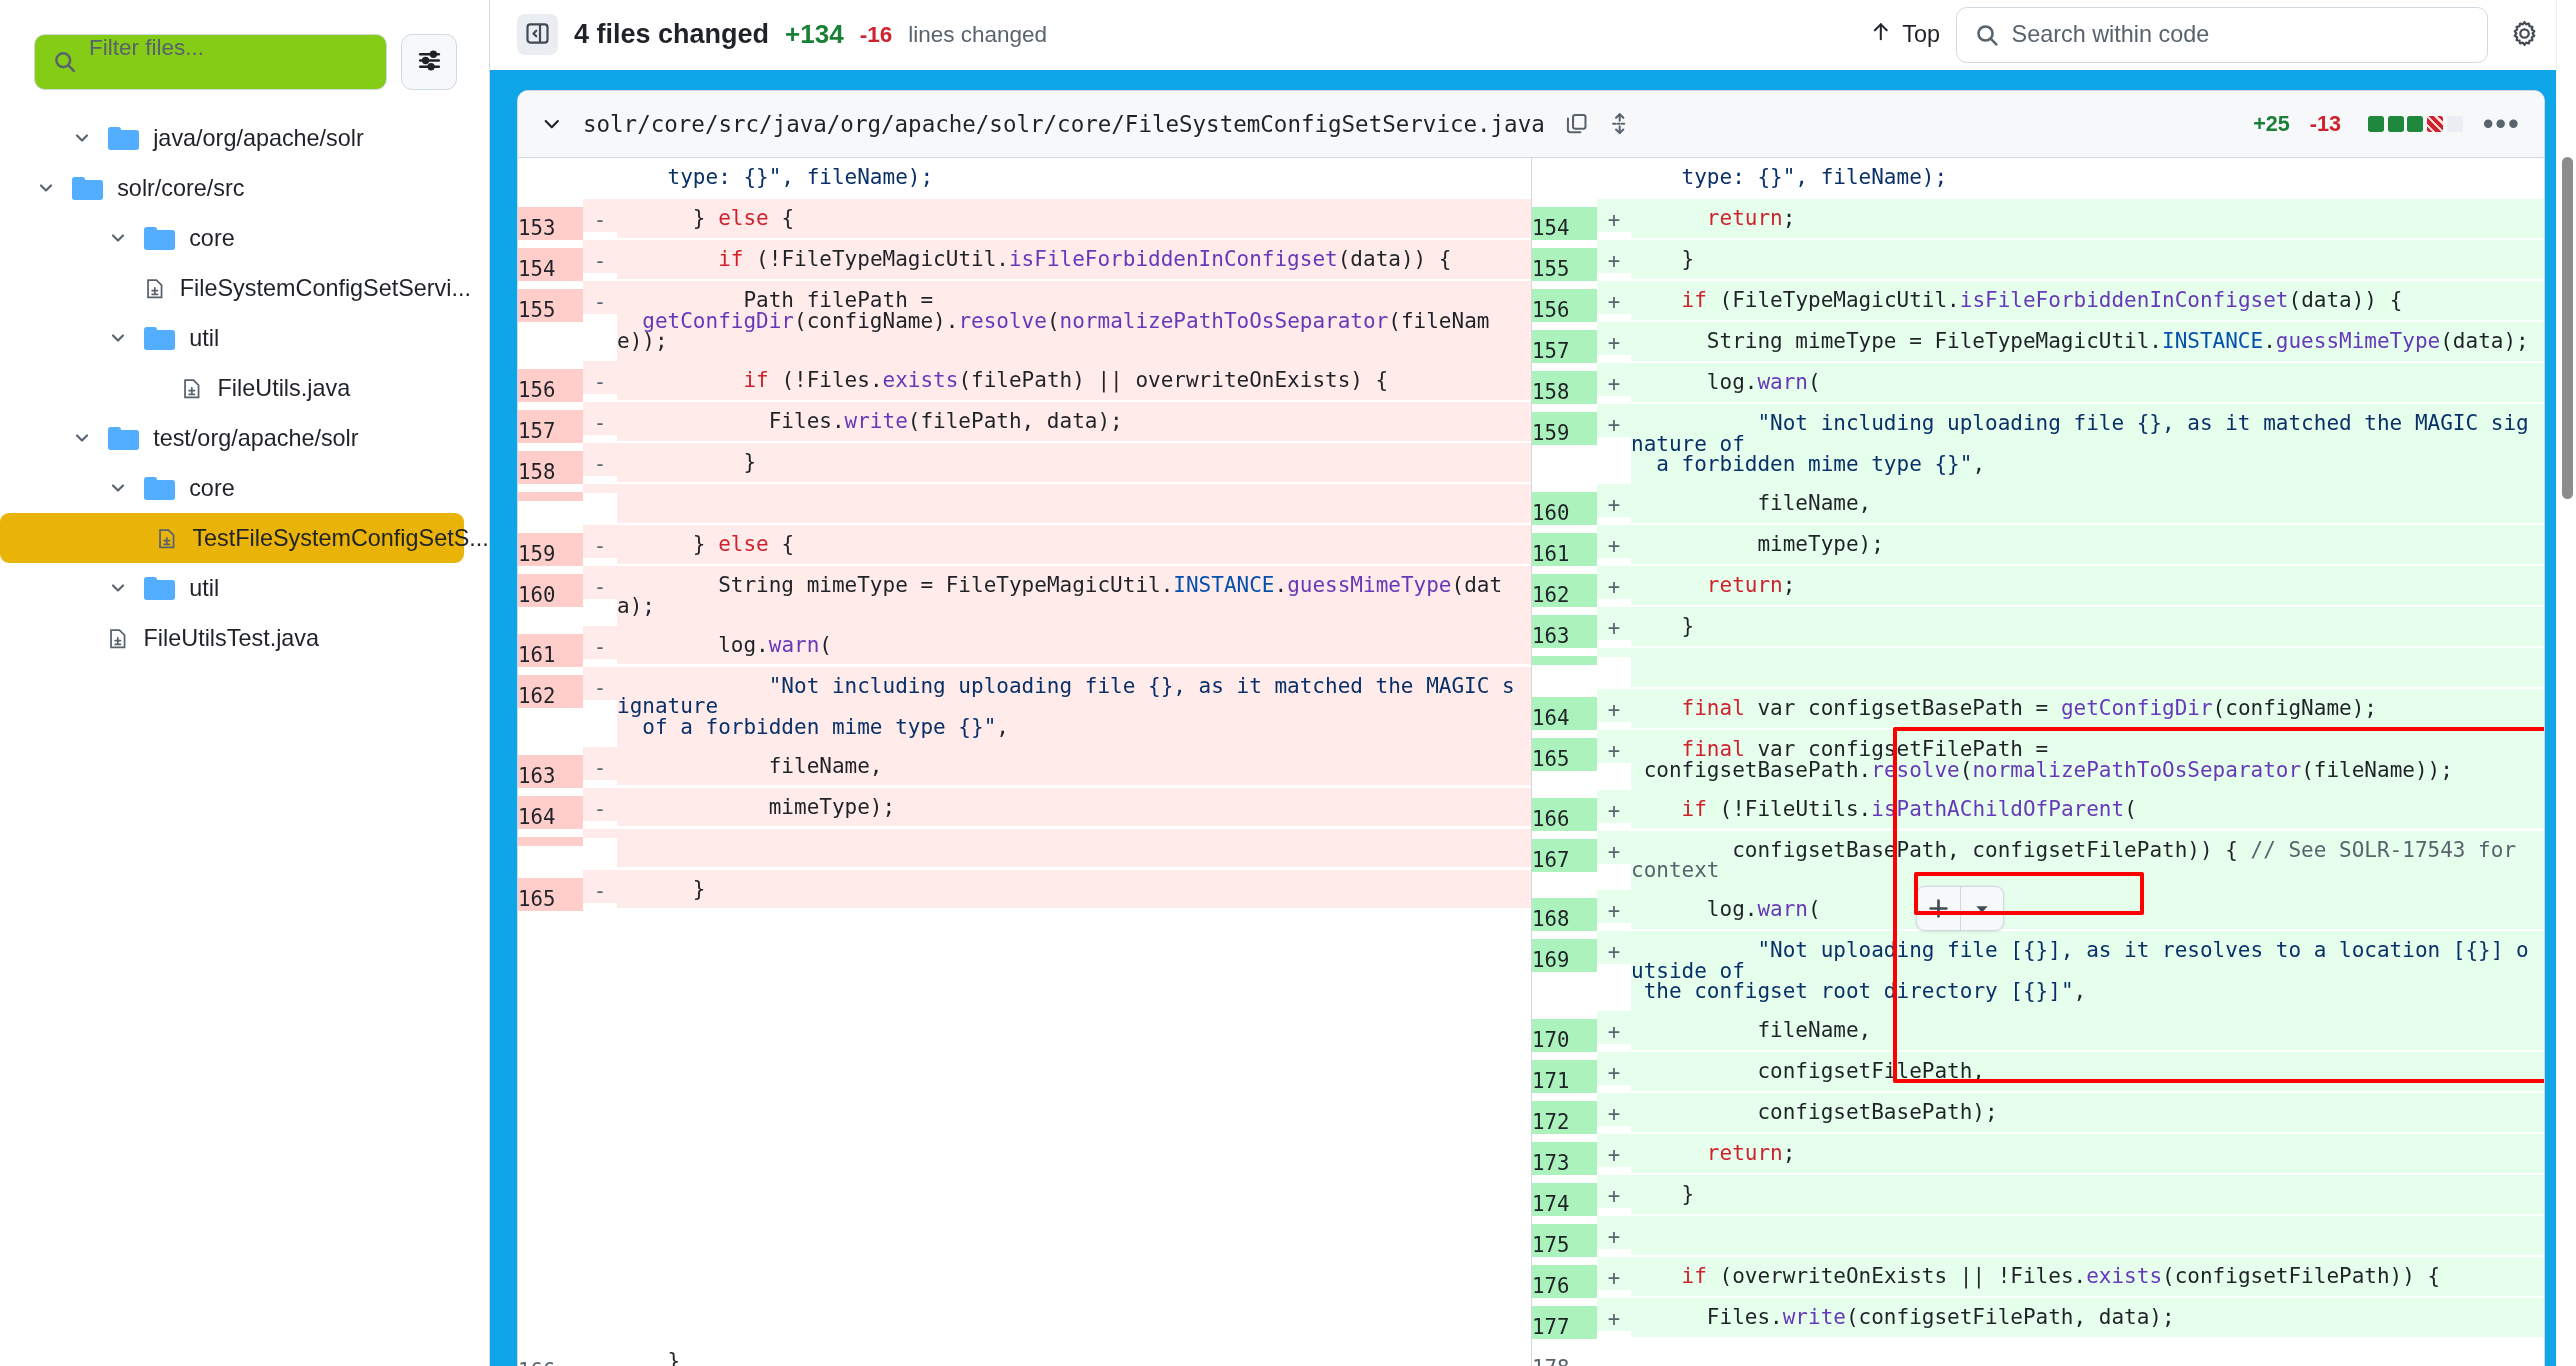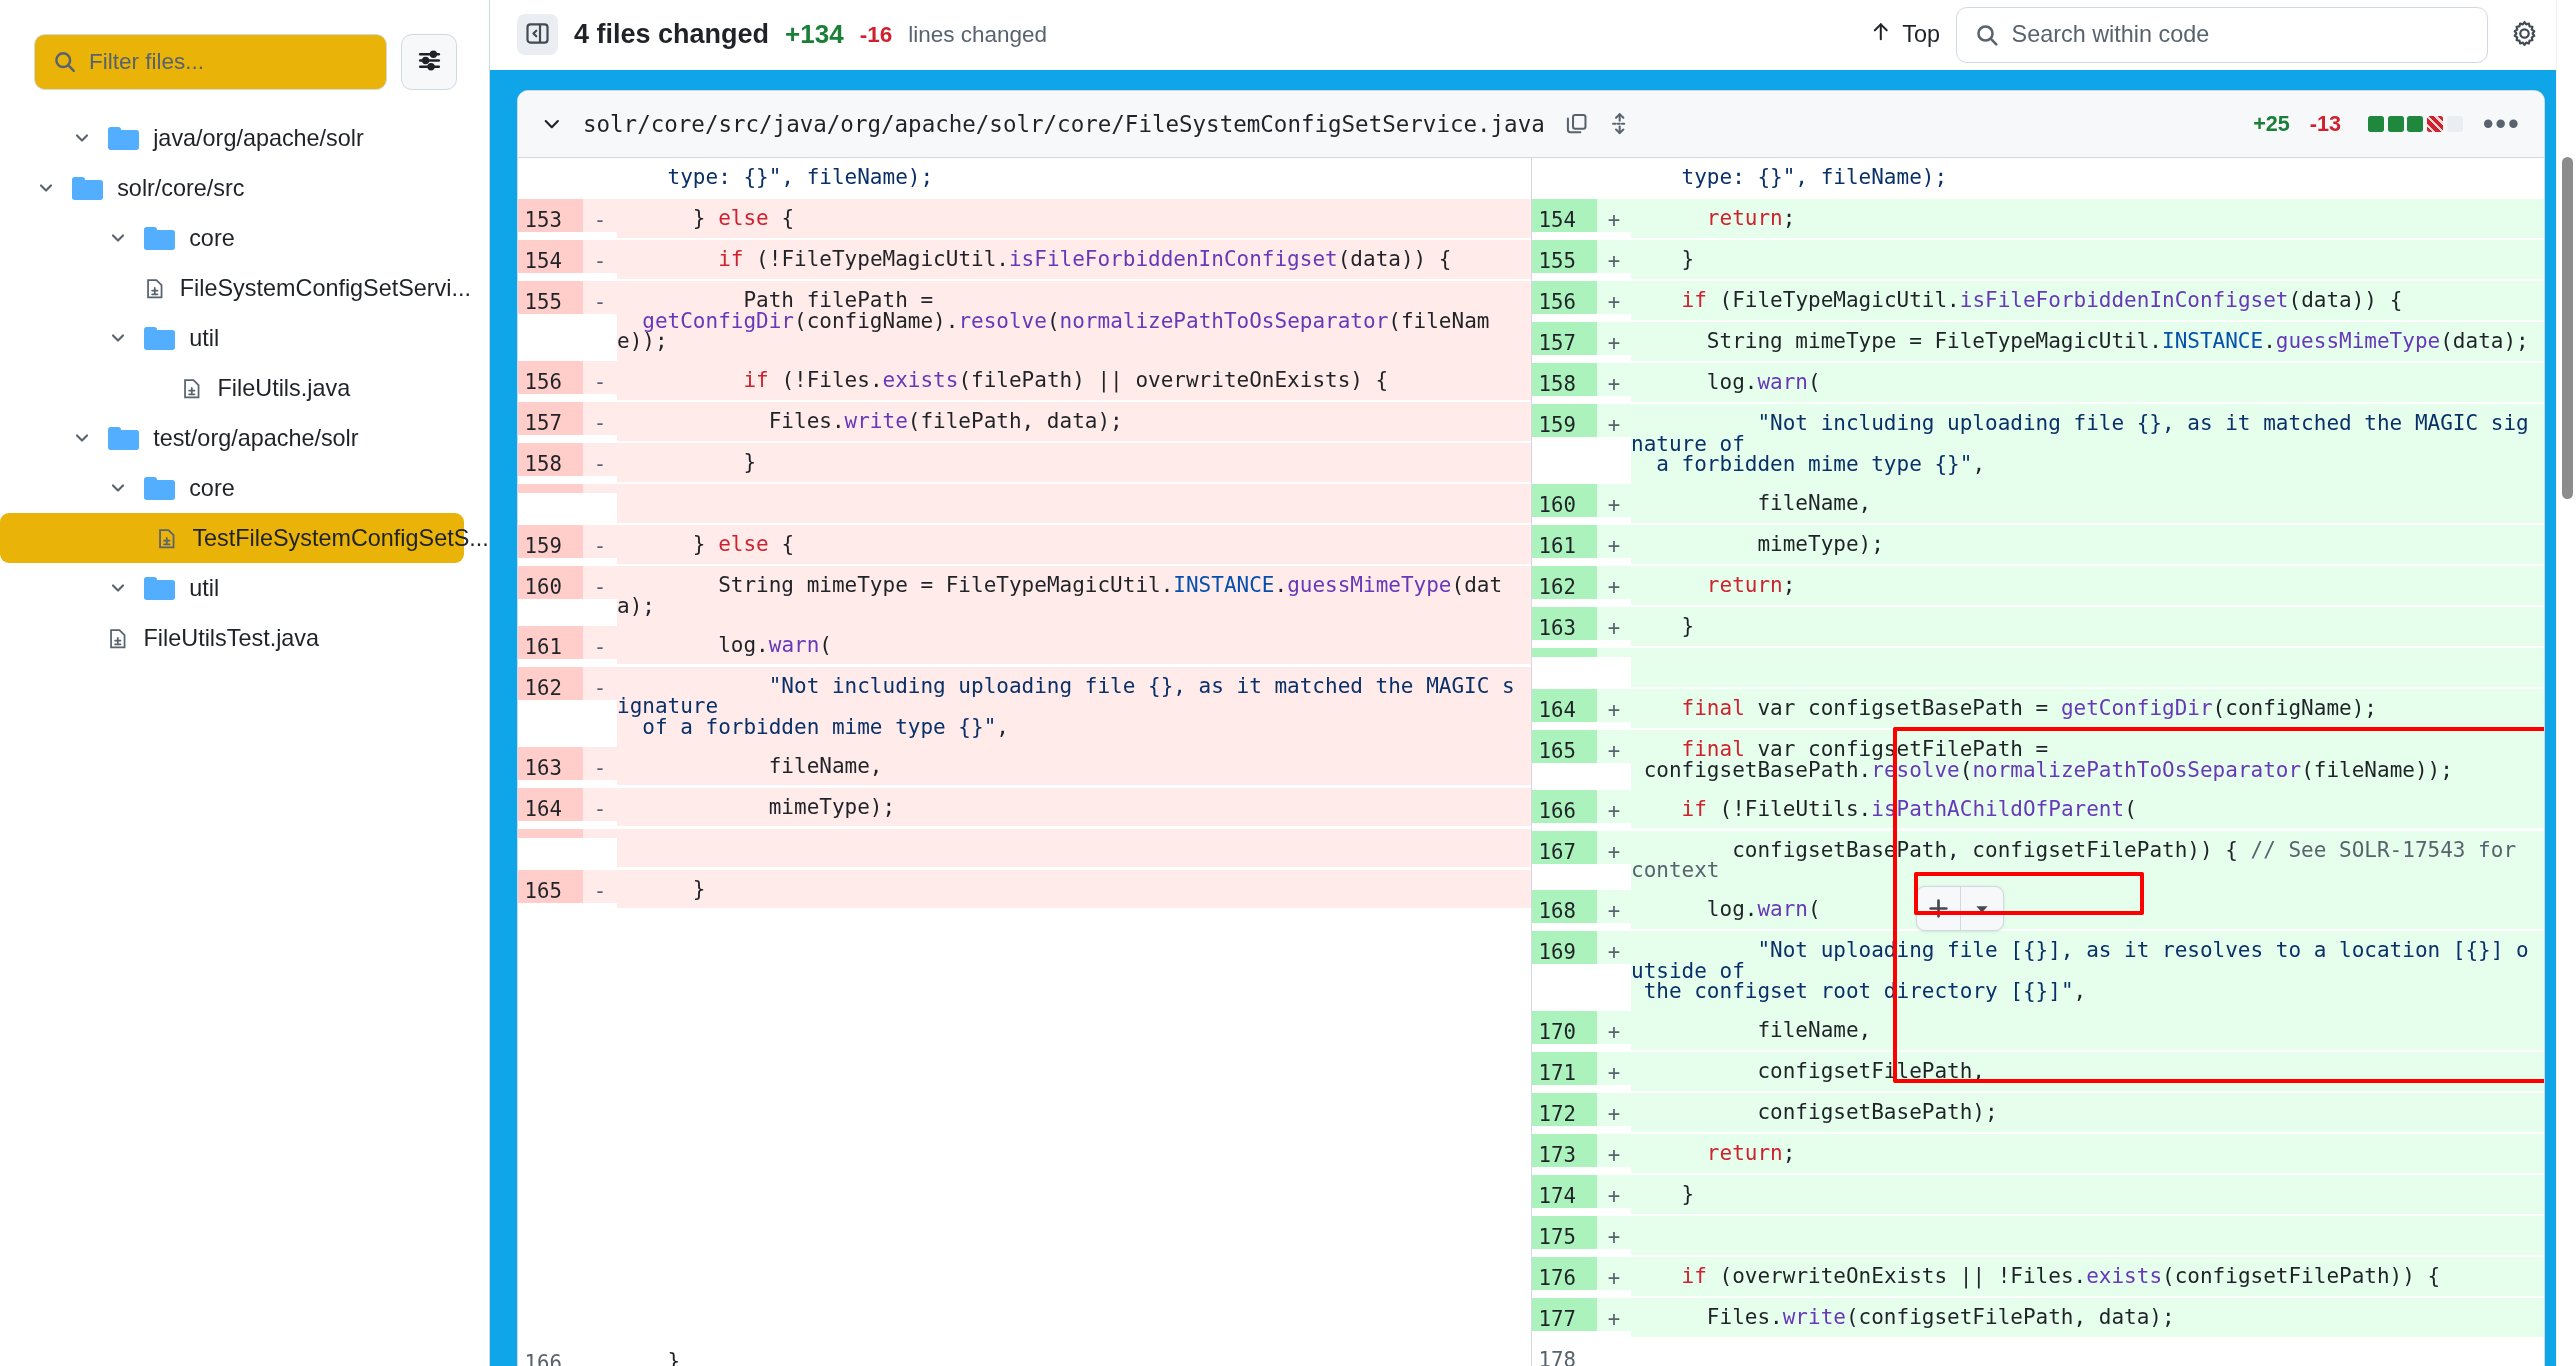--- a/index.html
+++ b/index.html
@@ -21,22 +21,22 @@
     flex: 0 0 490px;
     overflow: hidden;
   }
   .filter-row {
     display: flex; align-items: center; gap: 14.4px;
     padding: 34px 32px 0 34px;
   }
   .filter-box {
     flex: 1; height: 56px;
     border: 0.9px solid #d1d9e0; border-radius: 10.8px;
-    display: flex; align-items: center; gap: 12.6px;
-    padding: 0 18px; background: #eab308;
+    display: flex; gap: 12.6px;
+    padding: 0 18px; background: #84cc16;
   }
   .filter-box .ph { color: #59636e; font-size: 22.5px; }
   .filter-icon-btn {
     width: 56px; height: 56px; border: 0.9px solid #d1d9e0;
     border-radius: 10.8px; background: #f6f8fa;
     display: flex; align-items: center; justify-content: center;
   }
   .tree { margin-top: 23.4px; }
   .tree-row {
     display: flex; align-items: center; gap: 14.4px;
@@ -112,22 +112,22 @@
   .blk.r { background: repeating-linear-gradient(45deg,#cf222e 0 3.6px,#ffd7d5 3.6px 6.3px); }
   .blk.n { background: #eaeef2; }
   .ellipsis { font-size: 31px; color: #59636e; letter-spacing: 1.8px; line-height: 0.4; }
 
   
   .diff-body { display: flex; width: 100%; font-family: "DejaVu Sans Mono", monospace; }
   .side { width: 50%; position: relative; }
   .side.right { border-left: 0.9px solid #d1d9e0; }
   .drow { display: flex; min-height: 41px; align-items: flex-start; }
   .num {
-    flex: 0 0 65px; text-align: center; padding: 9px 14.4px 0 0;
-    font-size: 20.7px; color: #59636e; user-select: none;
+    flex: 0 0 65px; text-align: left; padding: 9px 14.4px 0 0;
+    font-size: 20.7px; color: #59636e; user-select: none; margin-top: 8px;
   }
   .sign {
     flex: 0 0 34px; text-align: center; padding: 9px 0 0 0;
     font-size: 20.7px; color: #59636e; user-select: none;
   }
   .code {
     flex: 1; padding: 9px 12.6px 9px 0; font-size: 21px; line-height: 20.7px;
     white-space: pre-wrap; word-break: break-all; color: #1f2328;
     overflow: hidden;
   }

